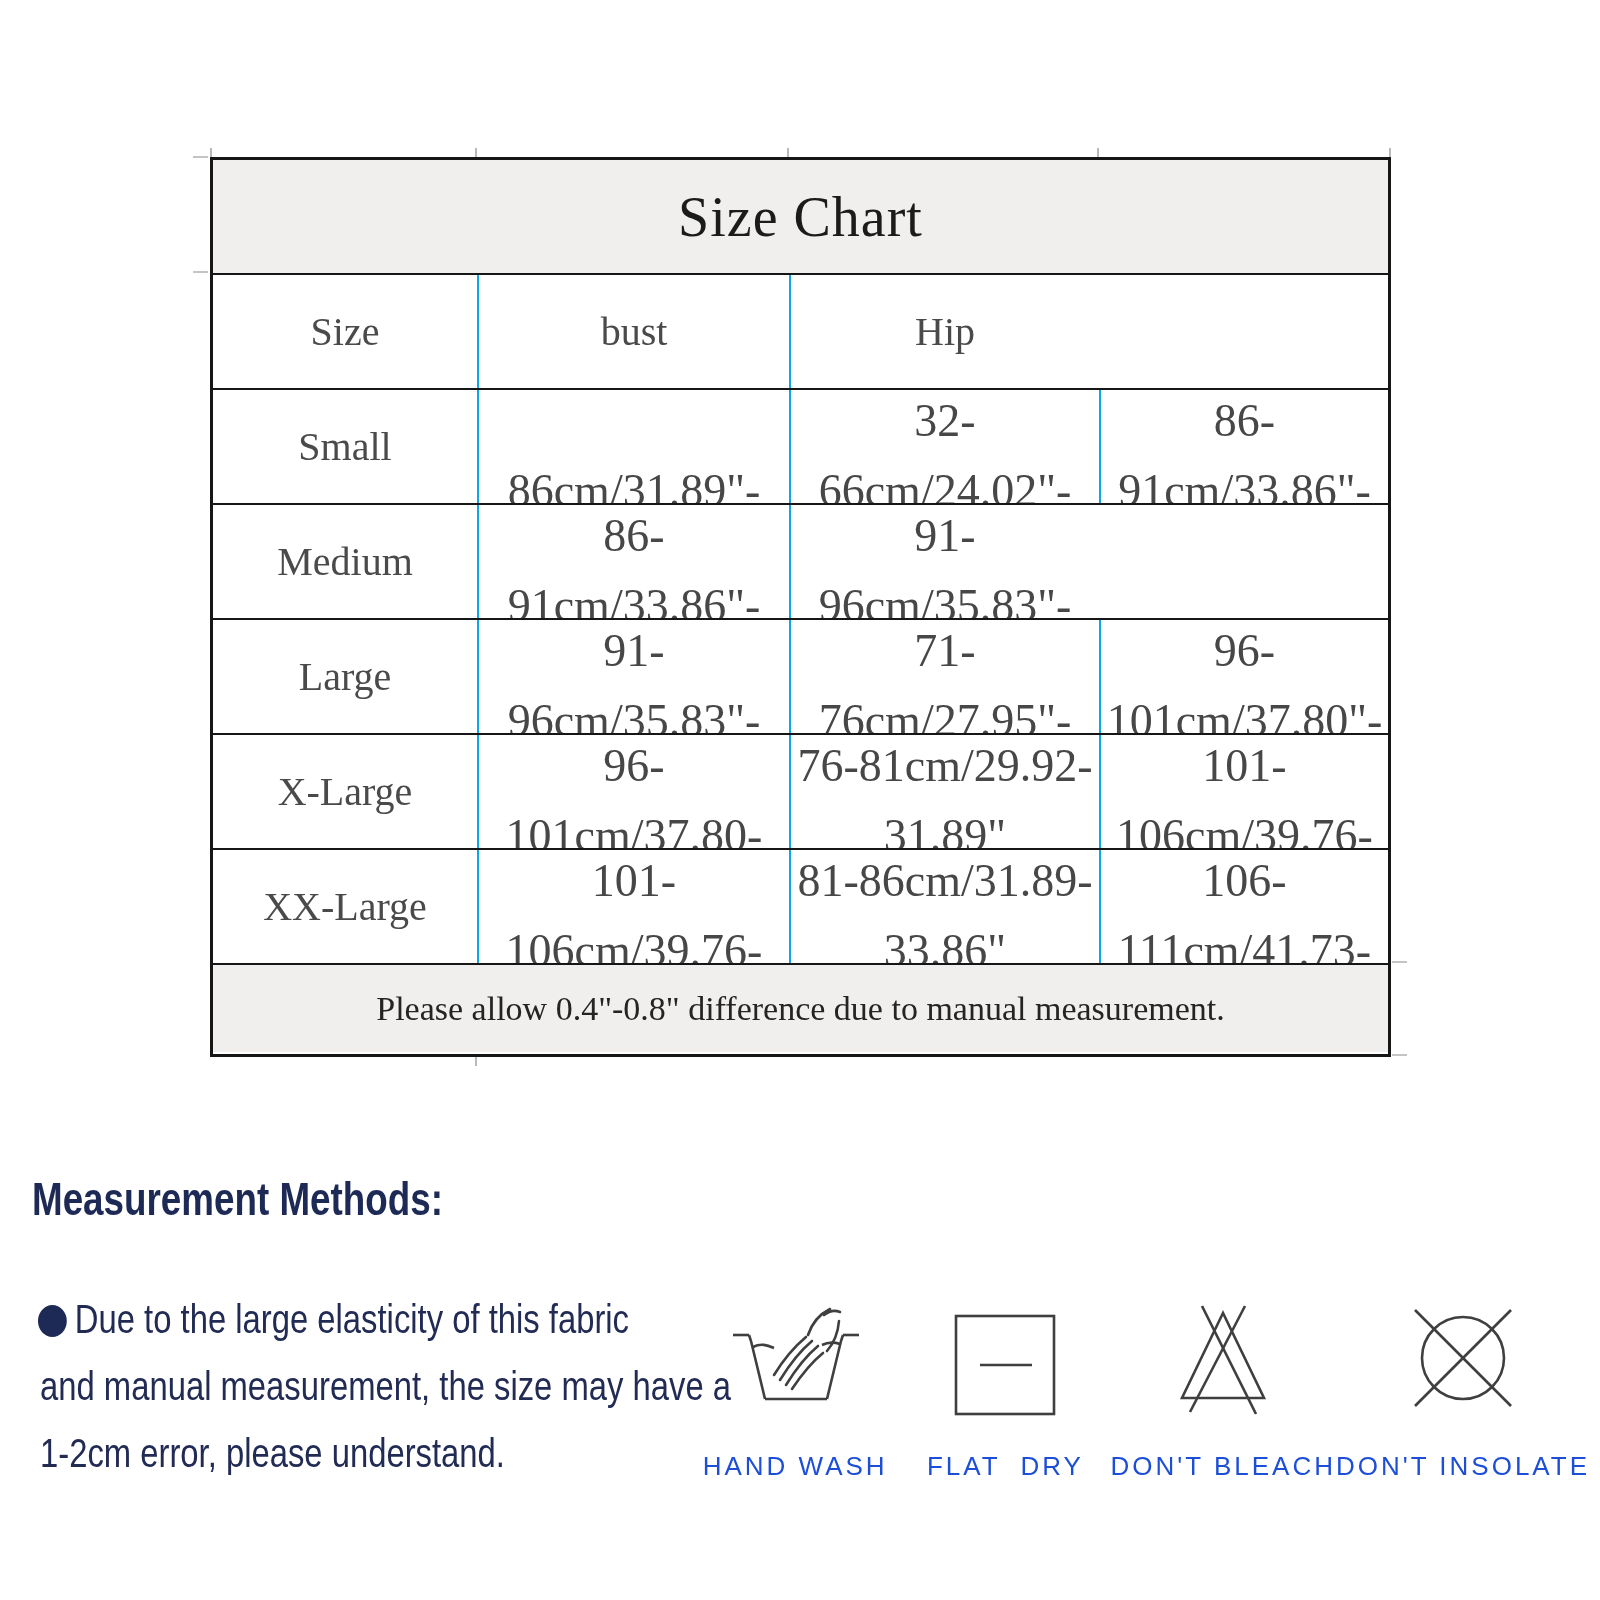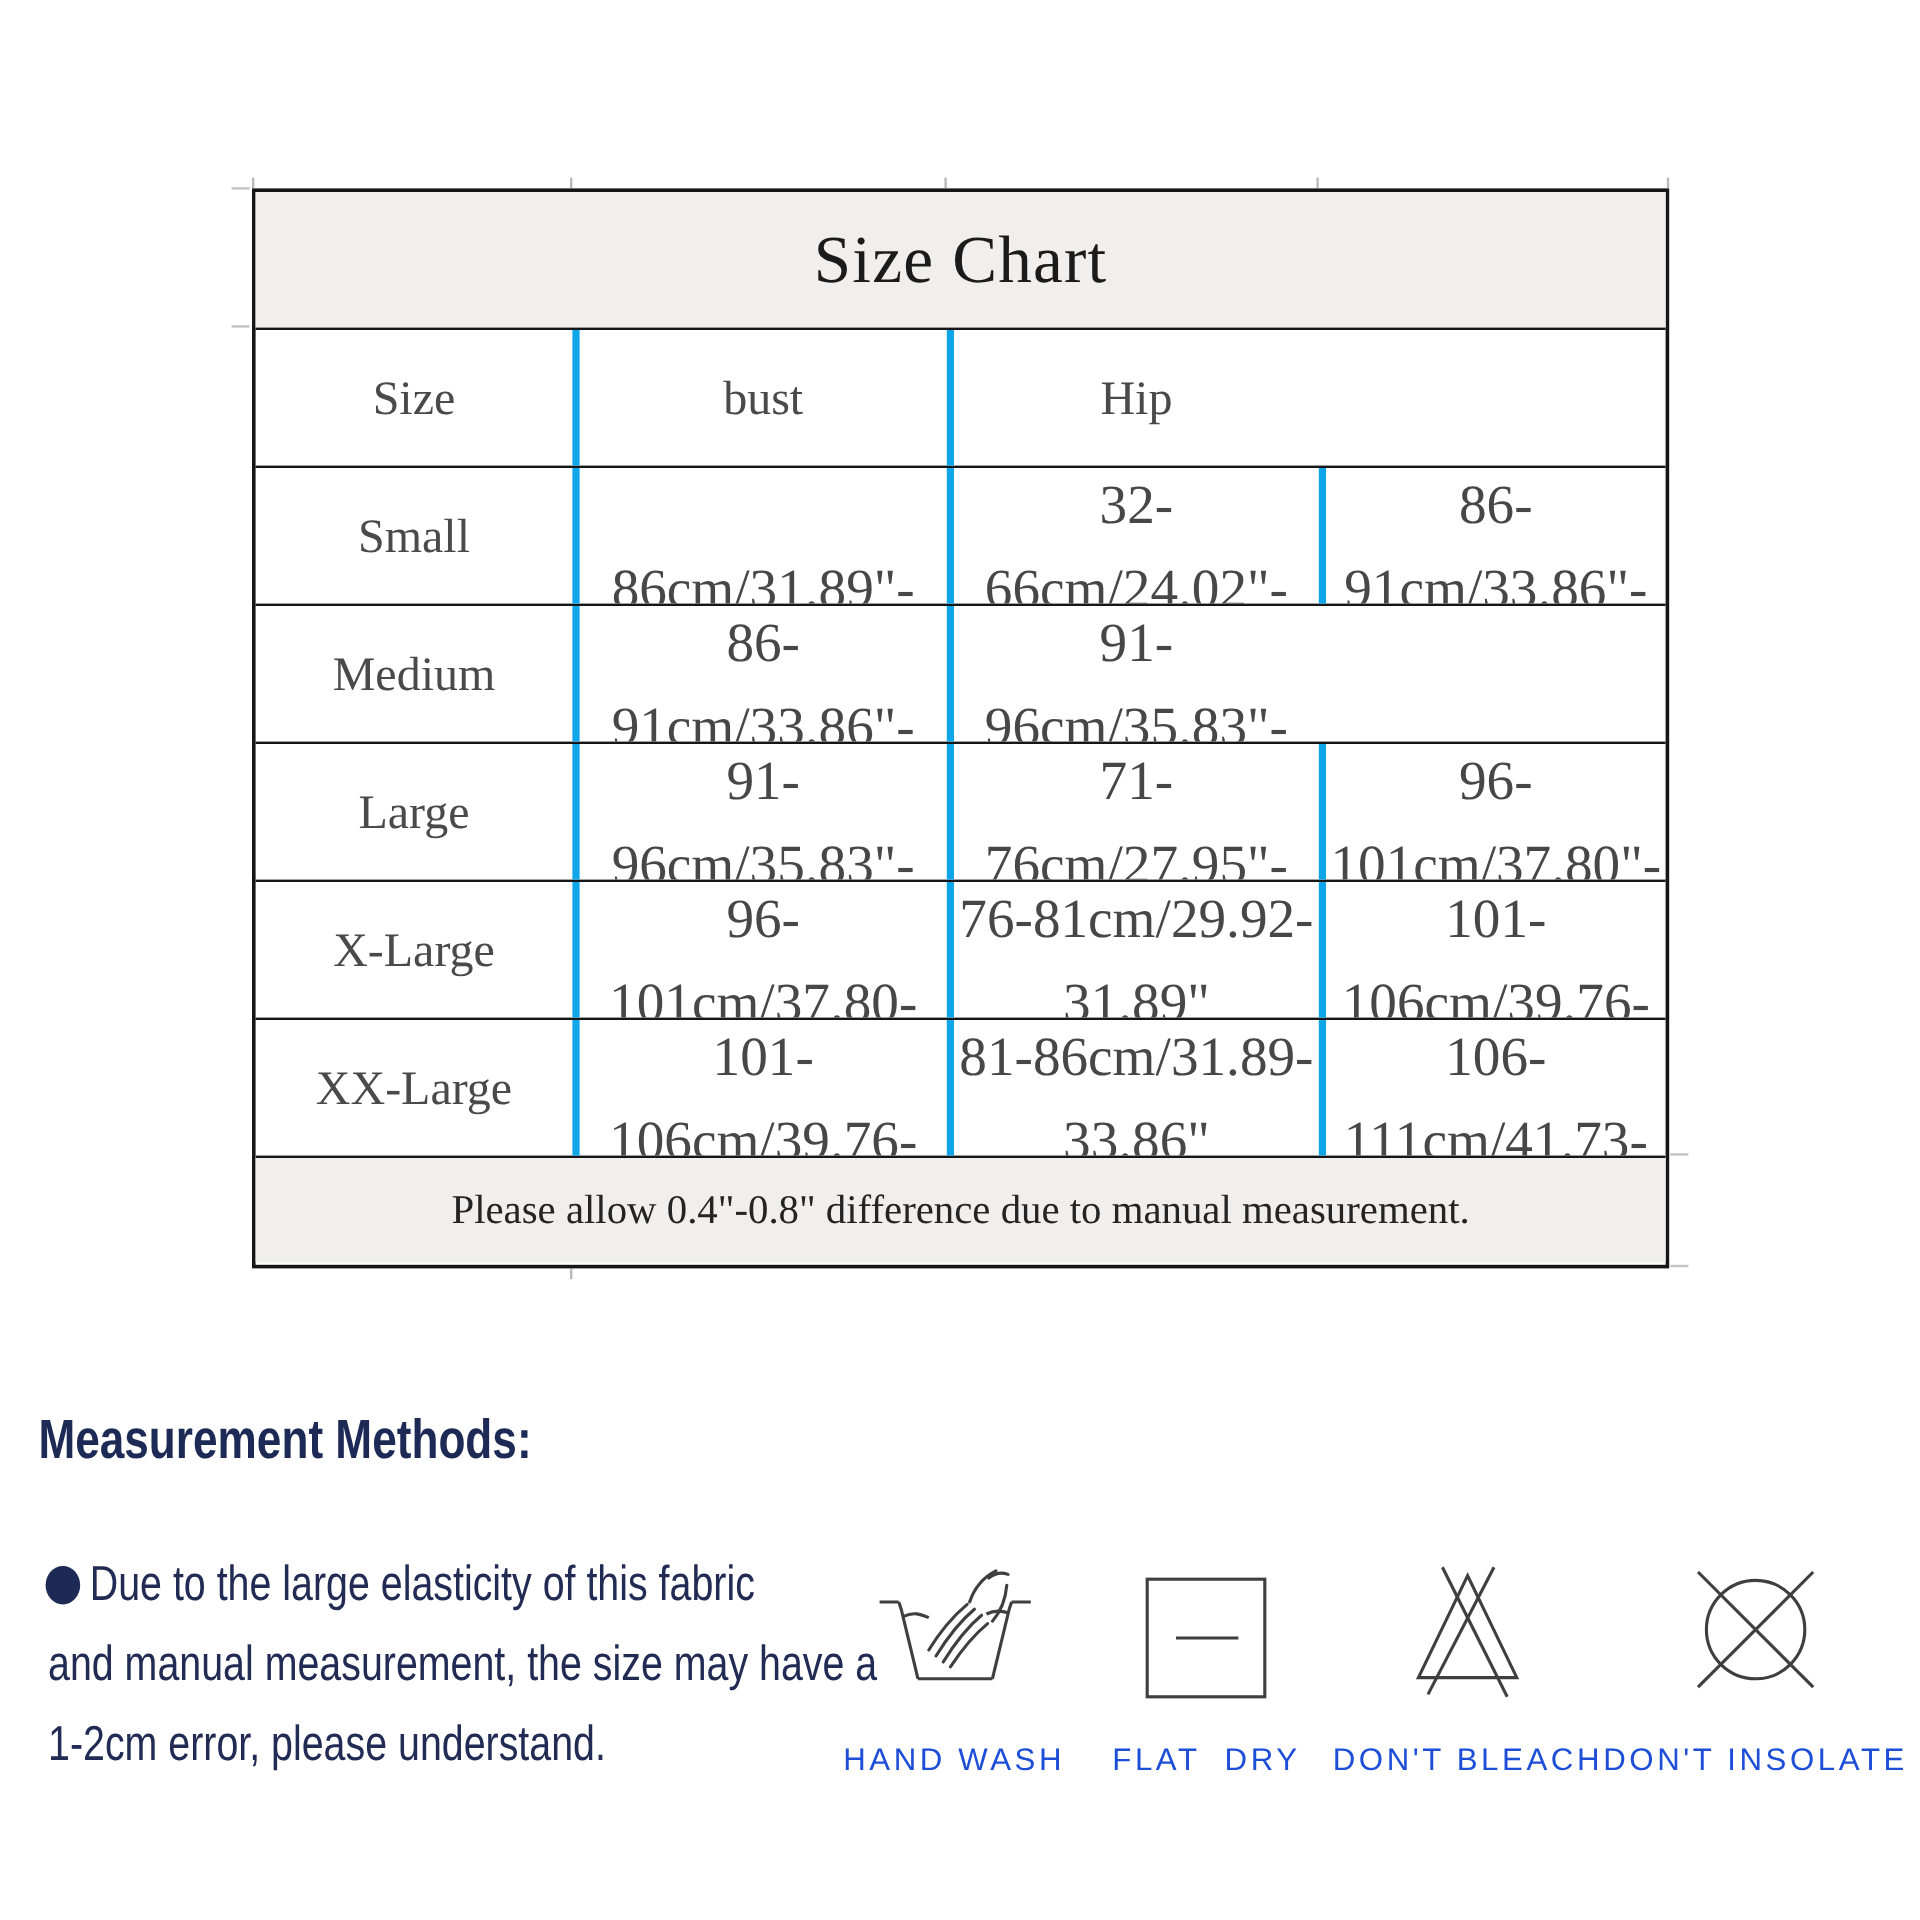--- a/index.html
+++ b/index.html
@@ -7,21 +7,21 @@
         font-family:"Liberation Serif", serif;}
 
   
   .size-table{position:absolute;left:210px;top:157px;width:1181px;height:900px;
               border:3px solid #161616;box-sizing:border-box;background:#ffffff;}
   .t-title{height:113px;background:#f0efee;display:flex;align-items:center;justify-content:center;
            font-size:56px;color:#1b1b1b;letter-spacing:1px;}
   .t-row{display:grid;grid-template-columns:264px 312px 310px 1fr;height:115px;
          border-top:2px solid #161616;box-sizing:border-box;}
   .t-row .cell{position:relative;overflow:hidden;box-sizing:border-box;}
-  .t-row .cell + .cell{border-left:6px solid #0ea5e9;}
+  .t-row .cell + .cell{border-left:2px solid #0ea5e9;}
   .hdr-cell{display:flex;align-items:center;justify-content:center;
             font-size:40px;color:#4a4a4a;}
   .size-cell{display:flex;align-items:center;justify-content:center;
              font-size:40px;color:#4a4a4a;}
   .l1{padding-top:8px;text-align:center;font-size:46px;line-height:46px;color:#474747;}
   .l2{position:absolute;top:78px;left:0;right:0;text-align:center;
       font-size:46px;line-height:46px;color:#474747;}
   .t-note{height:89px;background:#f0efee;border-top:2px solid #161616;box-sizing:border-box;
           display:flex;align-items:center;justify-content:center;
           font-size:34px;color:#242424;}

